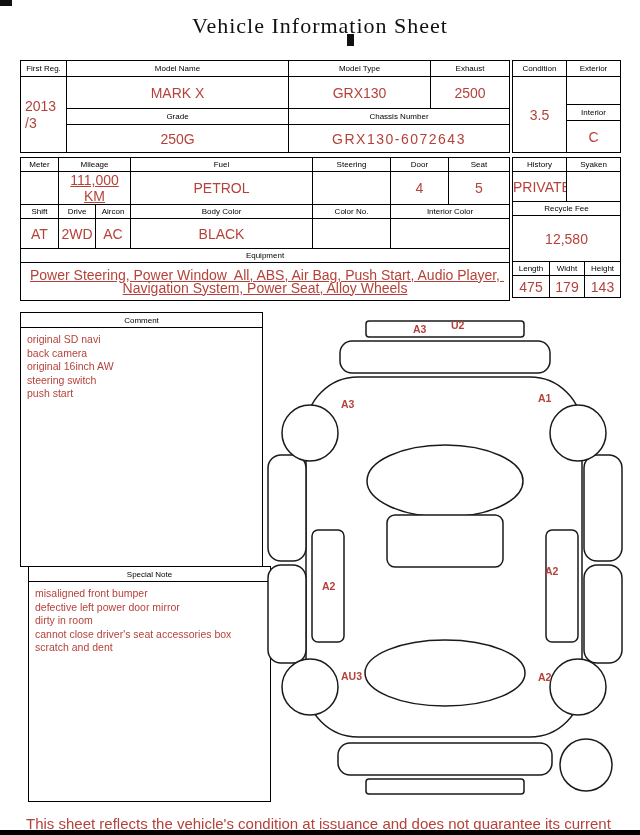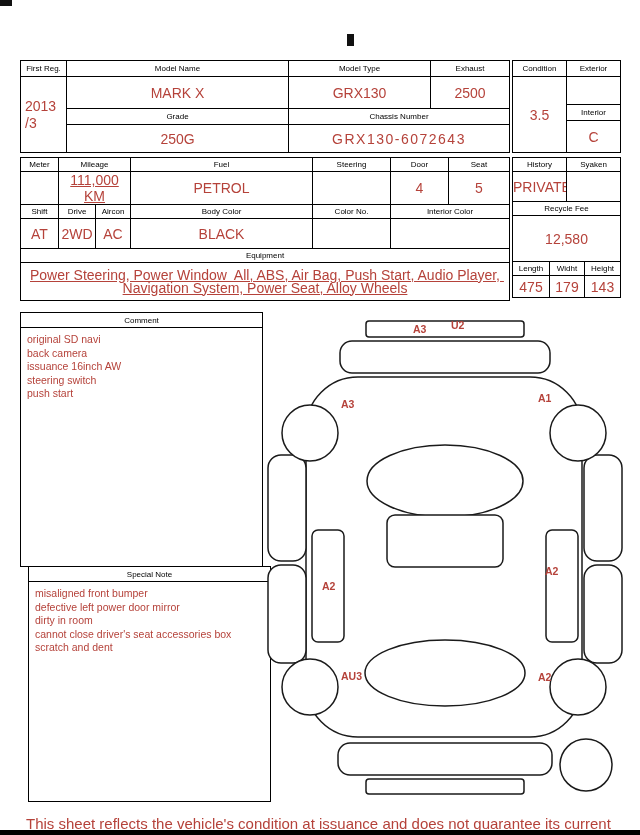--- a/index.html
+++ b/index.html
@@ -34,20 +34,21 @@
 
   .footer{position:absolute; left:26px; top:815px; width:598px; color:var(--red); font-size:15px;}
   .bottom-bar{position:absolute; left:0; top:830px; width:640px; height:5px; background:#000;}
 </style>
 </head>
 <body>
 
 <div class="sheet">
 
   <div class="corner-artifact"></div>
+  <div class="title">Vehicle Information Sheet</div>
   <div class="title-mark"></div>
 
   <table class="grid" style="left:20px; top:60px; width:489px;">
     <colgroup>
         <col style="width:46px">
         <col style="width:222px">
         <col style="width:142px">
         <col style="width:79px">
       </colgroup>
     <tbody>
@@ -185,21 +186,21 @@
       <td class="val v12">143</td>
     </tr>
   </tbody>
     </table>
 
   <div class="note-box" style="left:20px; top:312px; width:243px; height:255px;">
     <div class="note-header">Comment</div>
     <div class="note-body">
       <div>original SD navi</div>
       <div>back camera</div>
-      <div>issuance 16inch AW</div>
+      <div>original 16inch AW</div>
       <div>steering switch</div>
       <div>push start</div>
     </div>
   </div>
 
   <div class="note-box" style="left:28px; top:566px; width:243px; height:236px;">
     <div class="note-header">Special Note</div>
     <div class="note-body">
       <div>misaligned front bumper</div>
       <div>defective left power door mirror</div>

